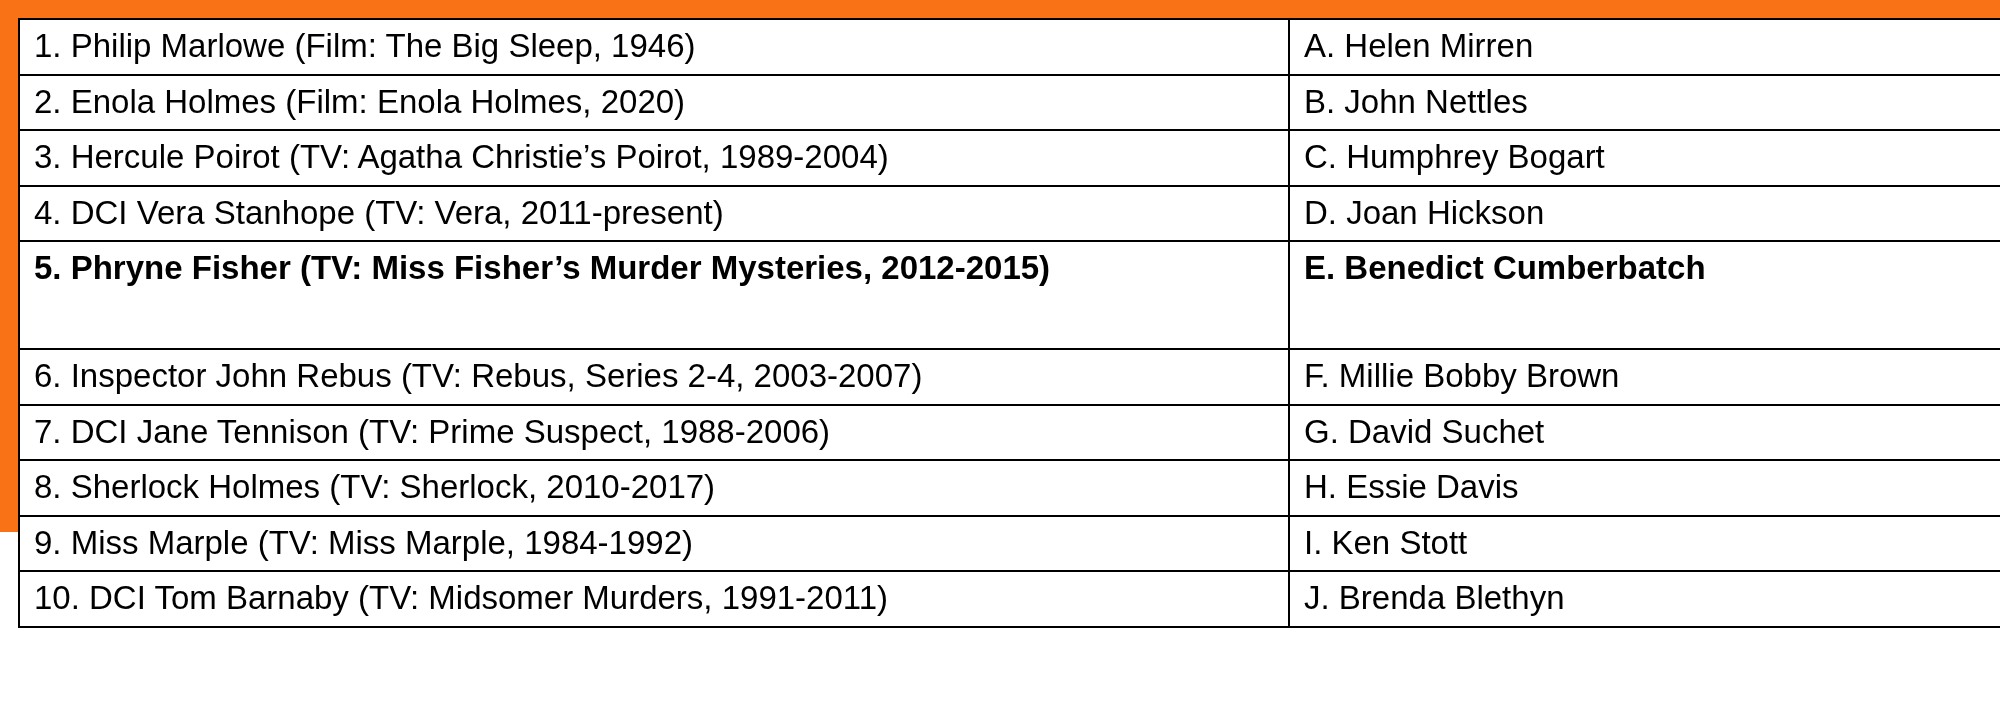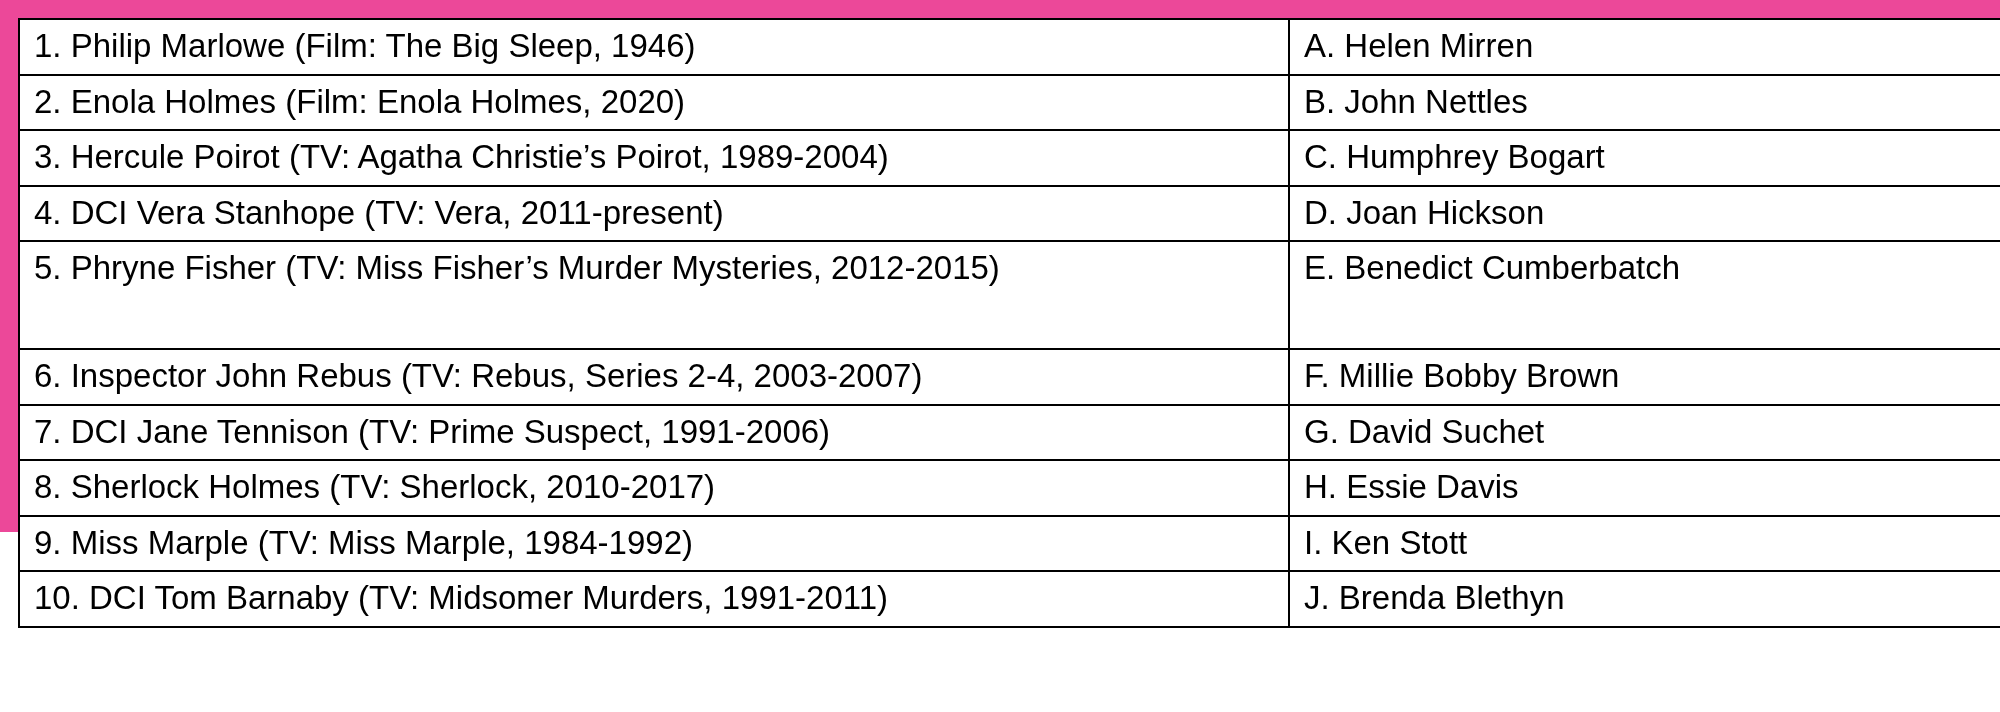--- a/index.html
+++ b/index.html
@@ -10,21 +10,21 @@
   body {
     width: 2000px;
     height: 712px;
     font-family: "Liberation Sans", sans-serif;
     color: #000000;
   }
   .page {
     width: 2000px;
     height: 532px;
     position: relative;
-    background: #ec4899;
+    background: #f97316;
   }
   .match-table {
     position: absolute;
     left: 18px;
     top: 18px;
     width: 1956px;
     border-collapse: collapse;
     table-layout: fixed;
     background: #ffffff;
   }
@@ -38,20 +38,21 @@
     color: #000000;
   }
   .col-left {
     width: 1240px;
   }
   .col-right {
     width: 716px;
   }
   .row-tall td {
     height: 96px;
+    font-weight: bold;
   }
 </style>
 </head>
 <body>
 
 <div class="page">
   <table class="match-table">
     <tbody>
       <tr>
         <td class="col-left">1. Philip Marlowe (Film: The Big Sleep, 1946)</td>
@@ -71,21 +72,21 @@
       </tr>
       <tr class="row-tall">
         <td class="col-left">5. Phryne Fisher (TV: Miss Fisher’s Murder Mysteries, 2012-2015)</td>
         <td class="col-right">E. Benedict Cumberbatch</td>
       </tr>
       <tr>
         <td class="col-left">6. Inspector John Rebus (TV: Rebus, Series 2-4, 2003-2007)</td>
         <td class="col-right">F. Millie Bobby Brown</td>
       </tr>
       <tr>
-        <td class="col-left">7. DCI Jane Tennison (TV: Prime Suspect, 1991-2006)</td>
+        <td class="col-left">7. DCI Jane Tennison (TV: Prime Suspect, 1988-2006)</td>
         <td class="col-right">G. David Suchet</td>
       </tr>
       <tr>
         <td class="col-left">8. Sherlock Holmes (TV: Sherlock, 2010-2017)</td>
         <td class="col-right">H. Essie Davis</td>
       </tr>
       <tr>
         <td class="col-left">9. Miss Marple (TV: Miss Marple, 1984-1992)</td>
         <td class="col-right">I. Ken Stott</td>
       </tr>

